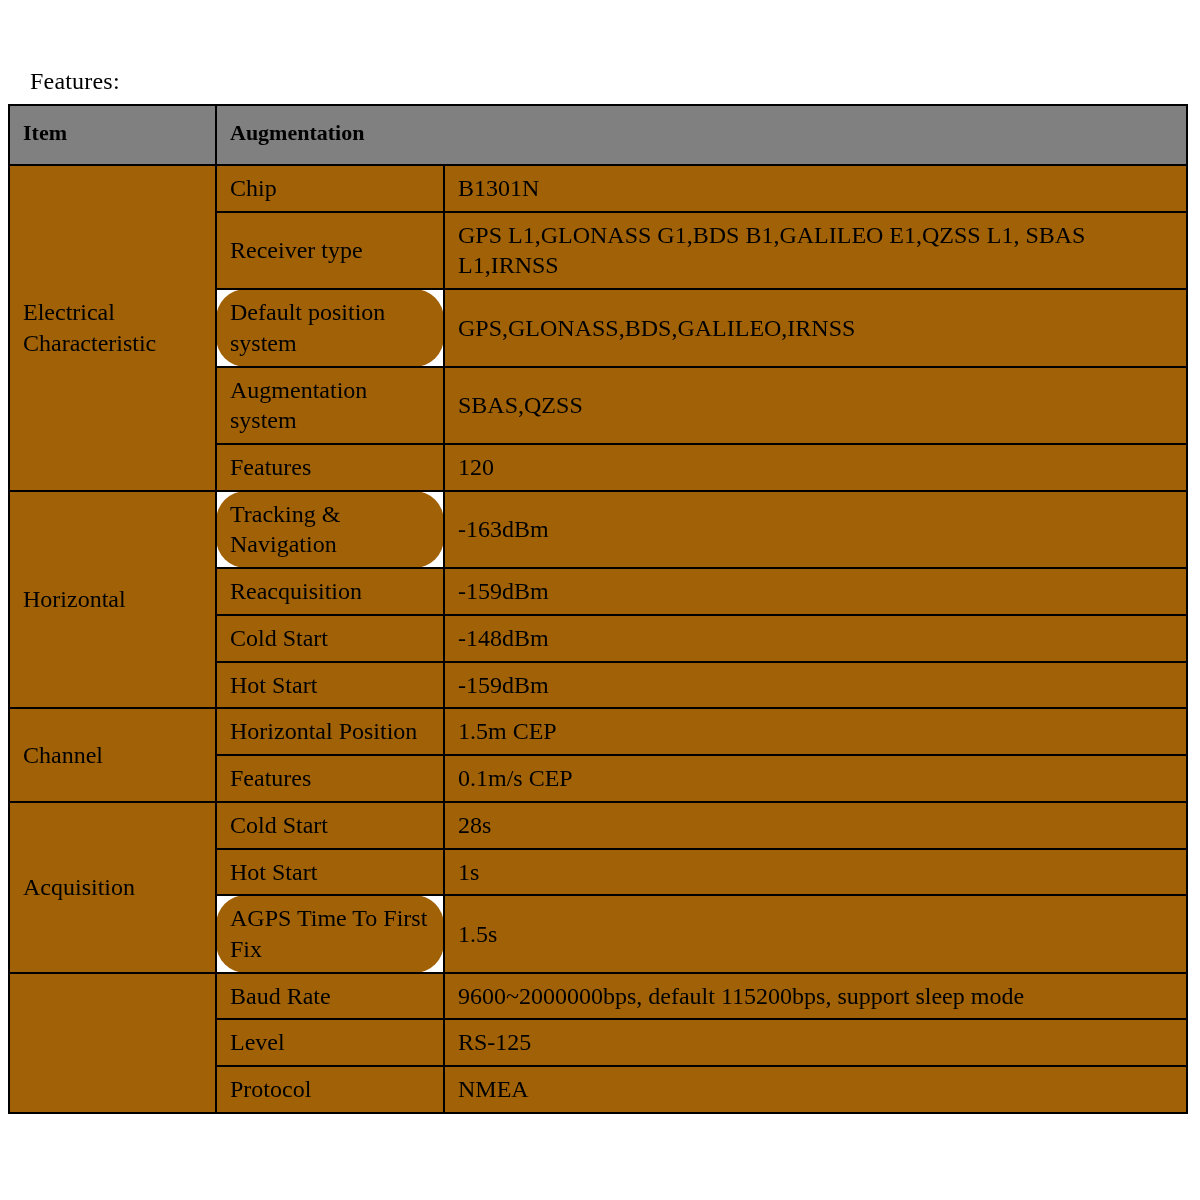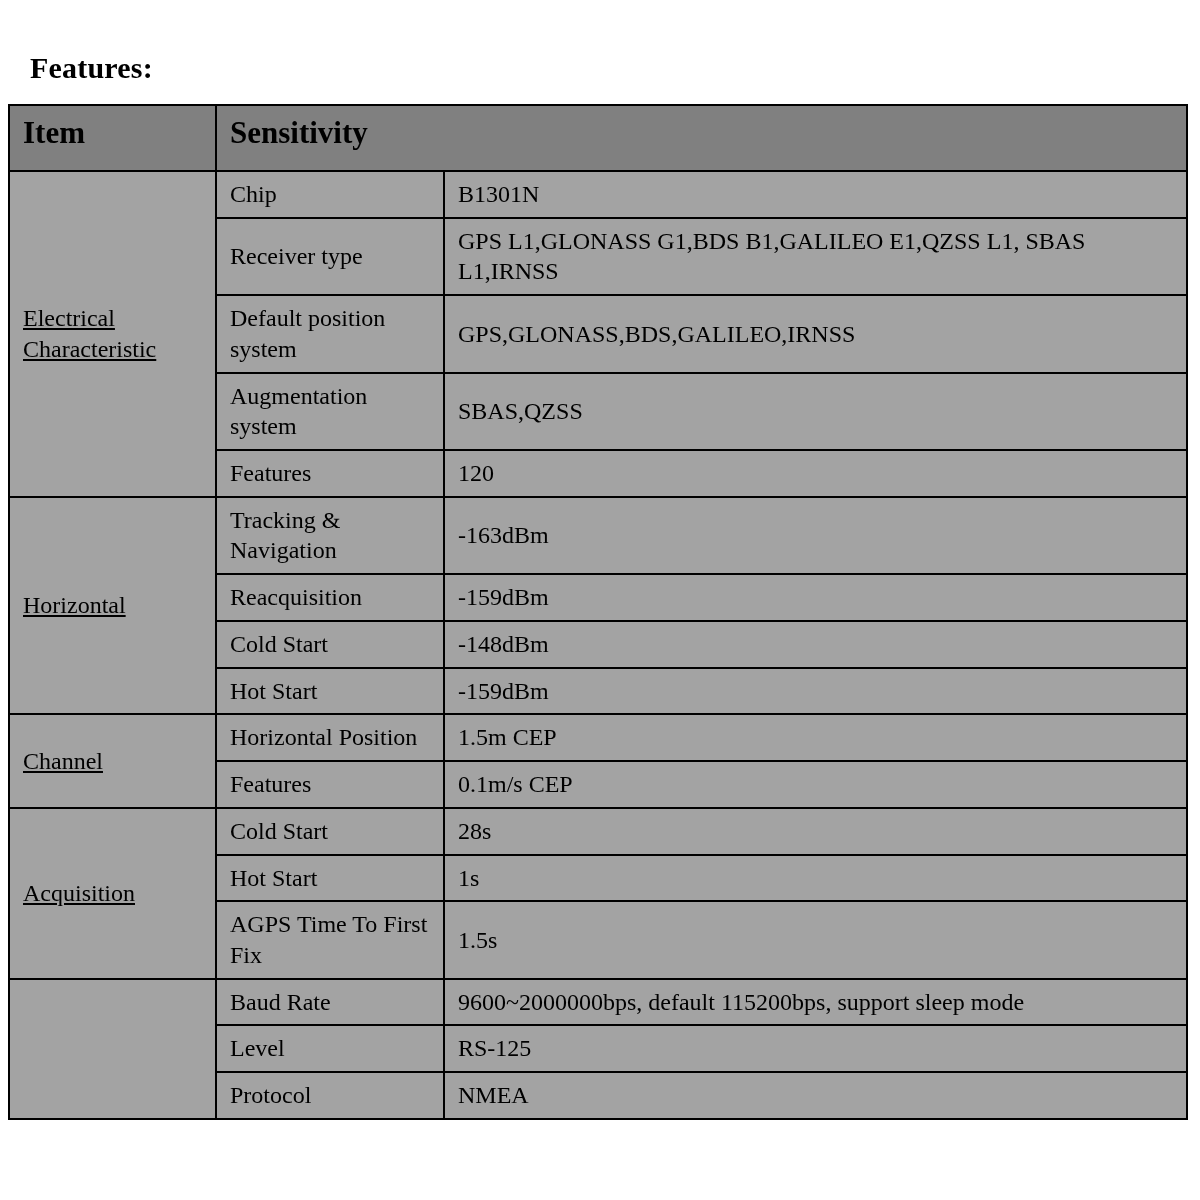--- a/index.html
+++ b/index.html
@@ -17,65 +17,65 @@
   #page {
     position: relative;
     width: 1200px;
     height: 1200px;
     background: #ffffff;
     overflow: hidden;
   }
   #page-title {
     position: absolute;
     left: 30px;
-    top: 31px;
-    font-size: 30px;
-    font-weight: bold;
+    top: 52px;
+    font-size: 24px;
+    font-weight: normal;
     letter-spacing: 0.2px;
     line-height: 1.1;
   }
   #spec-table {
     position: absolute;
     left: 8px;
     top: 104px;
     width: 1178px;
     border-collapse: collapse;
     table-layout: fixed;
     font-size: 24px;
   }
   #spec-table col.c1 { width: 207px; }
   #spec-table col.c2 { width: 228px; }
   #spec-table col.c3 { width: 743px; }
 
   #spec-table th,
   #spec-table td {
     border: 2px solid #000000;
-    background: #a3a3a3;
+    background: #a16207;
     vertical-align: middle;
     padding: 7px 10px 7px 13px;
     line-height: 1.28;
     font-weight: normal;
     text-align: left;
   }
   #spec-table thead th {
     background: #808080;
     font-weight: bold;
-    font-size: 31px;
+    font-size: 22px;
     height: 46px;
     padding-top: 4px;
-    padding-bottom: 14px;
+    padding-bottom: 8px;
   }
   .grp-label {
     vertical-align: middle;
     padding-left: 13px;
-    text-decoration: underline;
   }
   .justify {
     text-align: justify;
     text-align-last: justify;
+    border-radius: 30px;
     -moz-text-align-last: justify;
   }
   .val { padding-left: 14px; }
   .grp-top { border-top-width: 3px; }
 </style>
 </head>
 <body>
 
 <div id="page">
 
@@ -83,21 +83,21 @@
 
   <table id="spec-table">
     <colgroup>
       <col class="c1">
         <col class="c2">
         <col class="c3">
     </colgroup>
     <thead>
       <tr>
         <th>Item</th>
-        <th colspan="2">Sensitivity</th>
+        <th colspan="2">Augmentation</th>
       </tr>
     </thead>
     <tbody id="table-body">
         <tr>
           <td class="grp-label" rowspan="5">Electrical Characteristic</td>
           <td class="">Chip</td>
           <td class="val">B1301N</td>
         </tr>
         <tr>
           <td class="">Receiver type</td>

